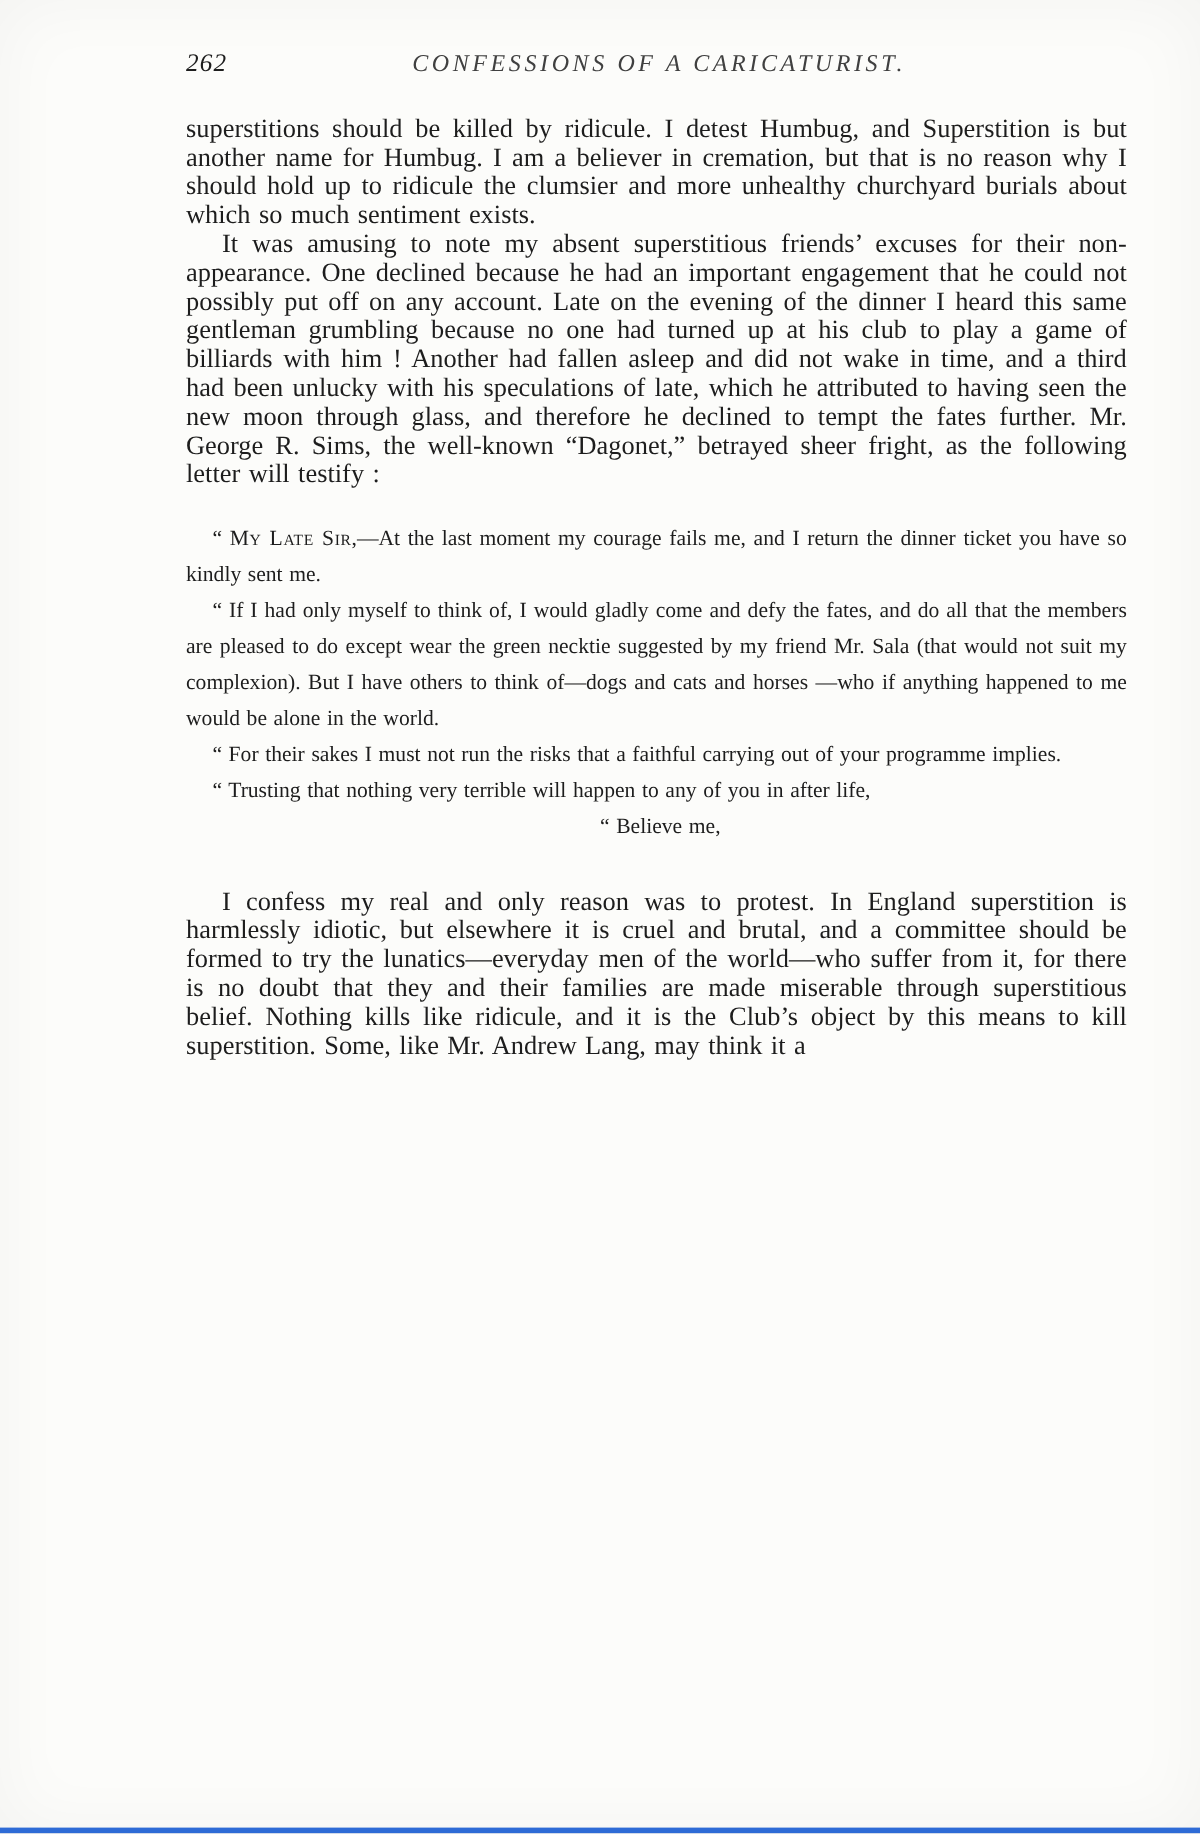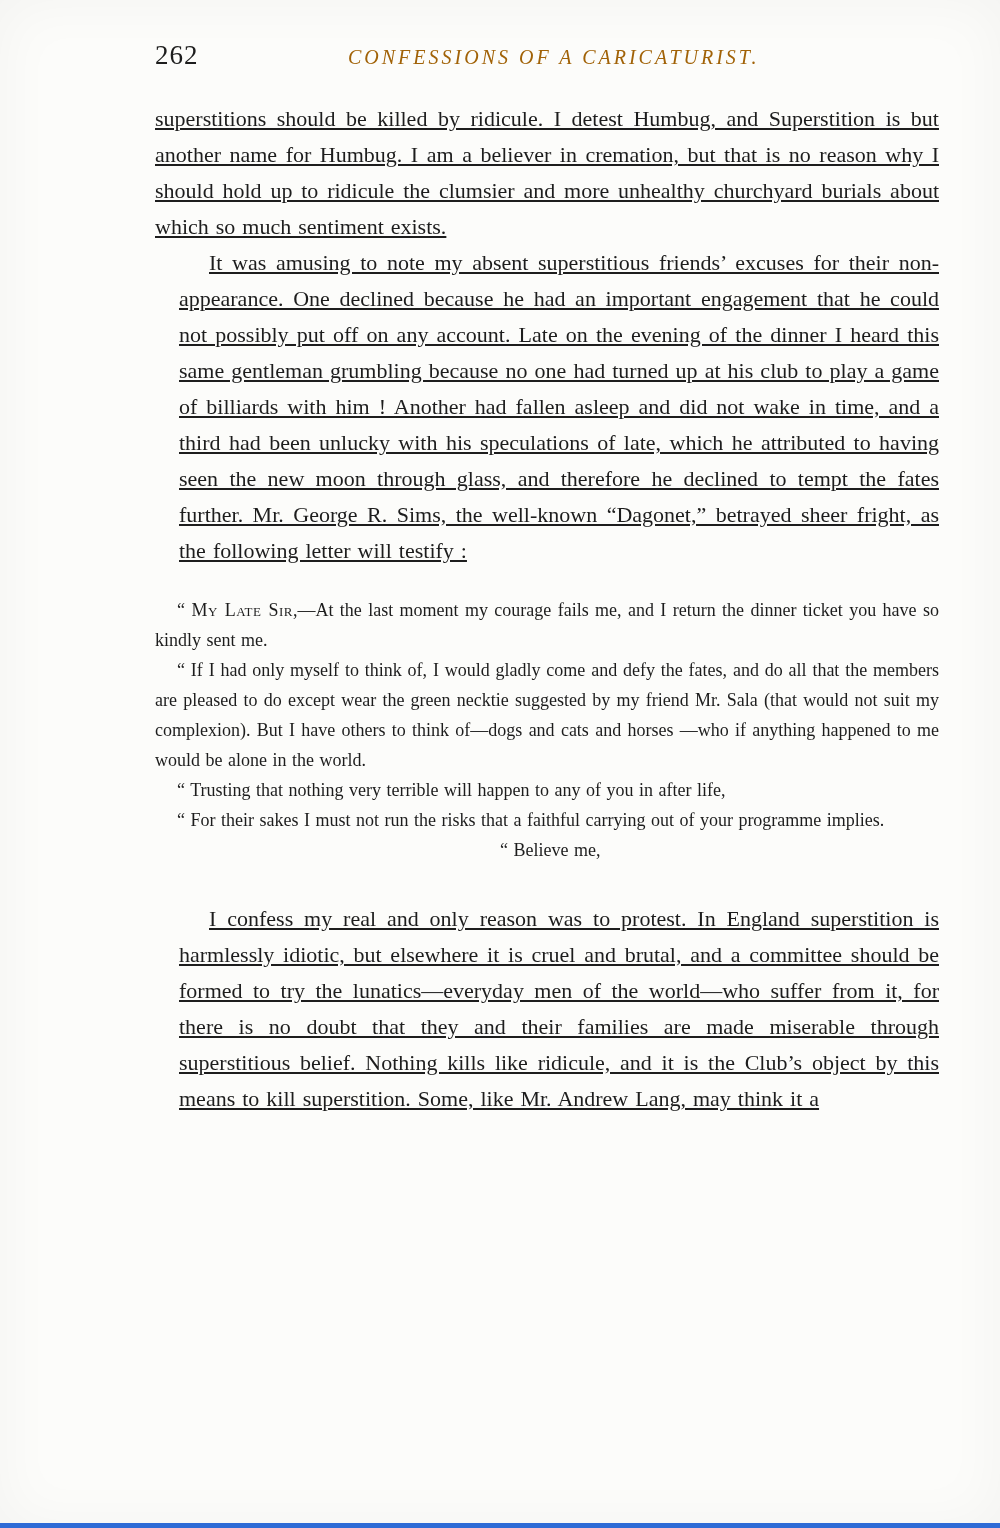--- a/index.html
+++ b/index.html
@@ -7,34 +7,33 @@
     width:1000px;height:1528px;
     background:#fcfcfa;
     position:relative;
     font-family:"Liberation Serif",serif;
     color:#1d1d1d;
     overflow:hidden;
     box-shadow:inset 0 0 60px rgba(0,0,0,0.04);
   }
   .content{position:absolute;left:155px;top:40px;width:784px;}
   .header{display:flex;align-items:baseline;margin-bottom:30px;}
-  .page-number{font-size:27px;letter-spacing:1px;}
+  .page-number{font-size:21px;letter-spacing:1px;font-style:italic;}
   .running-title{
     flex:1;text-align:center;
     font-style:italic;font-size:20px;letter-spacing:3px;
     padding-right:30px;
-    color:#a16207;
+    color:#404040;
   }
   .body-par{
-    font-size:22px;line-height:36px;
+    font-size:22px;line-height:24px;
     text-align:justify;margin:0;
     word-spacing:1.5px;
-    text-decoration:underline;
   }
-  .indent{text-indent:30px;margin-left:24px;}
+  .indent{text-indent:30px;}
   .letter{margin-top:26px;font-size:18px;line-height:30px;}
   .letter p{margin:0;text-align:justify;text-indent:22px;word-spacing:1px;}
   .letter p.closing{text-align:left;text-indent:0;}
   .sc{font-variant:small-caps;letter-spacing:0.5px;}
   .closing-1{padding-left:345px;}
   .closing-2{padding-left:392px;}
   .closing-3{padding-left:458px;}
   .final-par{margin-top:36px;}
   .bottom-bar{position:absolute;left:0;bottom:0;width:100%;height:5px;}
 </style>
@@ -49,22 +48,22 @@
       <span class="running-title">CONFESSIONS OF A CARICATURIST.</span>
     </div>
 
     <p class="body-par">superstitions should be killed by ridicule.  I detest Humbug, and Superstition is but another name for Humbug.  I am a believer in cremation, but that is no reason why I should hold up to ridicule the clumsier and more unhealthy churchyard burials about which so much sentiment exists.</p>
 
     <p class="body-par indent">It was amusing to note my absent superstitious friends’ excuses for their non-appearance.  One declined because he had an important engagement that he could not possibly put off on any account.  Late on the evening of the dinner I heard this same gentleman grumbling because no one had turned up at his club to play a game of billiards with him !  Another had fallen asleep and did not wake in time, and a third had been unlucky with his speculations of late, which he attributed to having seen the new moon through glass, and therefore he declined to tempt the fates further.   Mr. George R. Sims, the well-known “Dagonet,” betrayed sheer fright, as the following letter will testify :</p>
 
     <div class="letter">
       <p><span>“ </span><span class="sc">My Late Sir</span><span>,—At the last moment my courage fails me, and I return the dinner ticket you have so kindly sent me.</span></p>
       <p>“ If I had only myself to think of, I would gladly come and defy the fates, and do all that the members are pleased to do except wear the green necktie suggested by my friend Mr. Sala (that would not suit my complexion).   But I have others to think of—dogs and cats and horses —who if anything happened to me would be alone in the world.</p>
+      <p>“ For their sakes I must not run the risks that a faithful carrying out of your programme implies.</p>
       <p>“ Trusting that nothing very terrible will happen to any of you in after life,</p>
-      <p>“ For their sakes I must not run the risks that a faithful carrying out of your programme implies.</p>
       <p class="closing closing-1">“ Believe me,</p>
     </div>
 
     <p class="body-par indent final-par">I confess my real and only reason was to protest.   In England superstition is harmlessly idiotic, but elsewhere it is cruel and brutal, and a committee should be formed to try the lunatics—everyday men of the world—who suffer from it, for there is no doubt that they and their families are made miserable through superstitious belief.   Nothing kills like ridicule, and it is the Club’s object by this means to kill superstition.   Some, like Mr. Andrew Lang, may think it a</p>
 
   </div>
 
   <div class="bottom-bar" style="background: rgb(46, 107, 214);"></div>
 </div>
 

